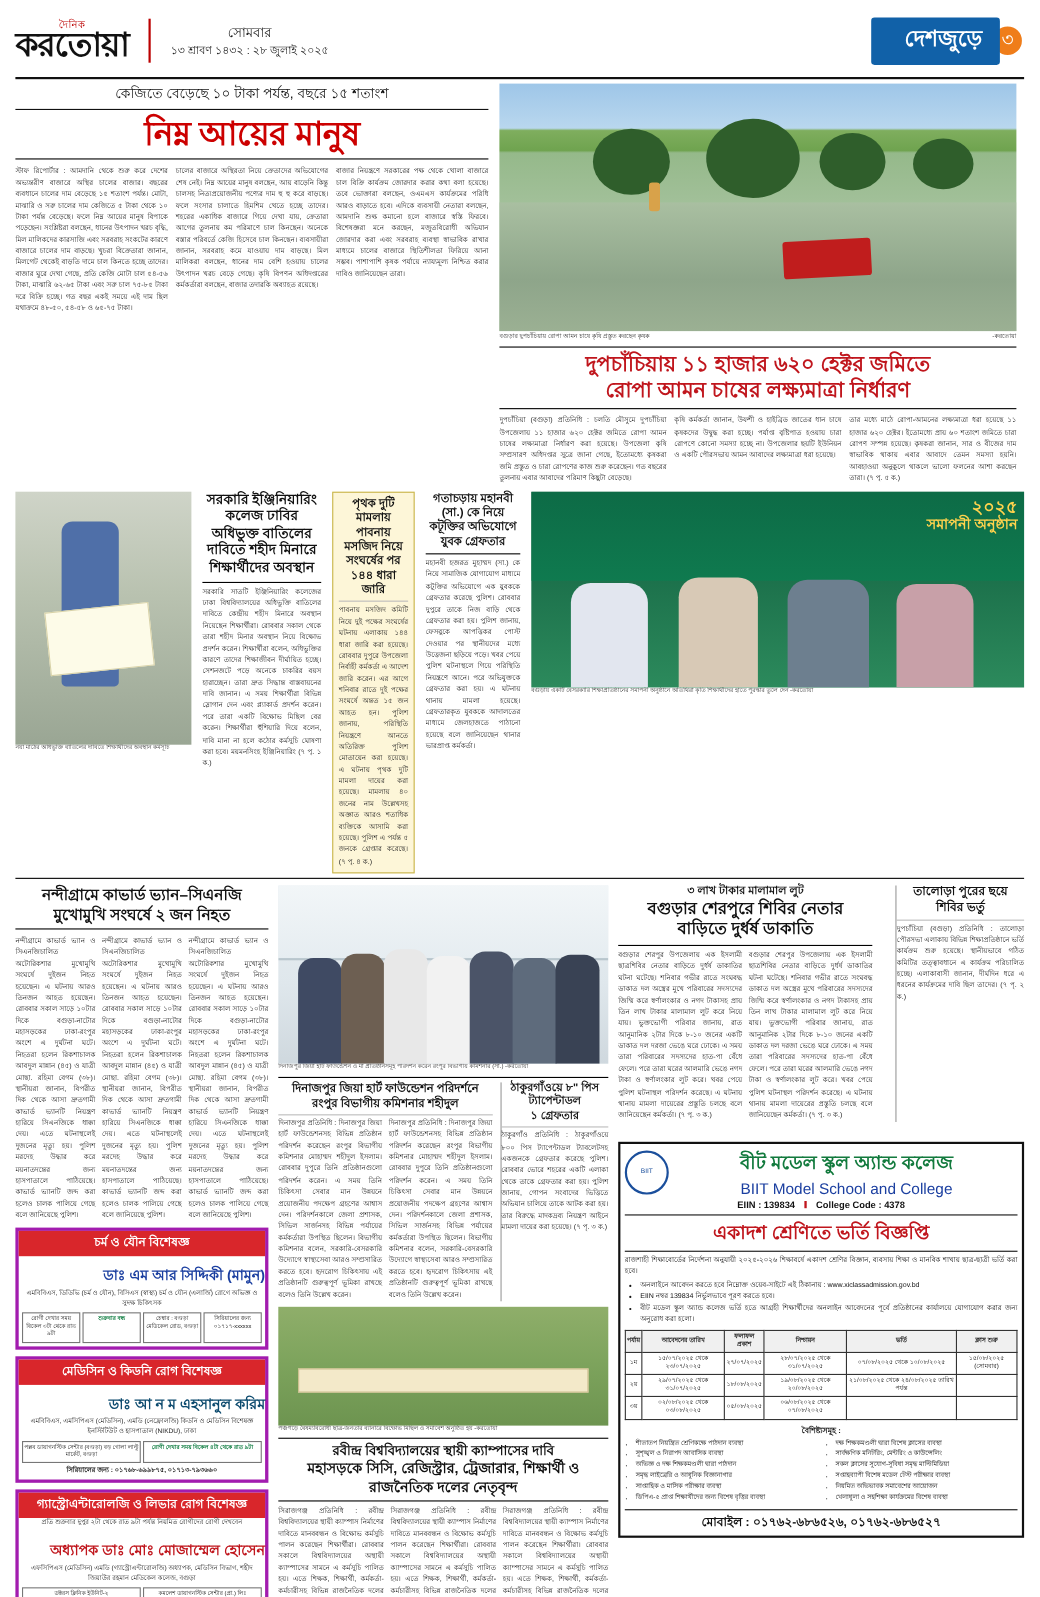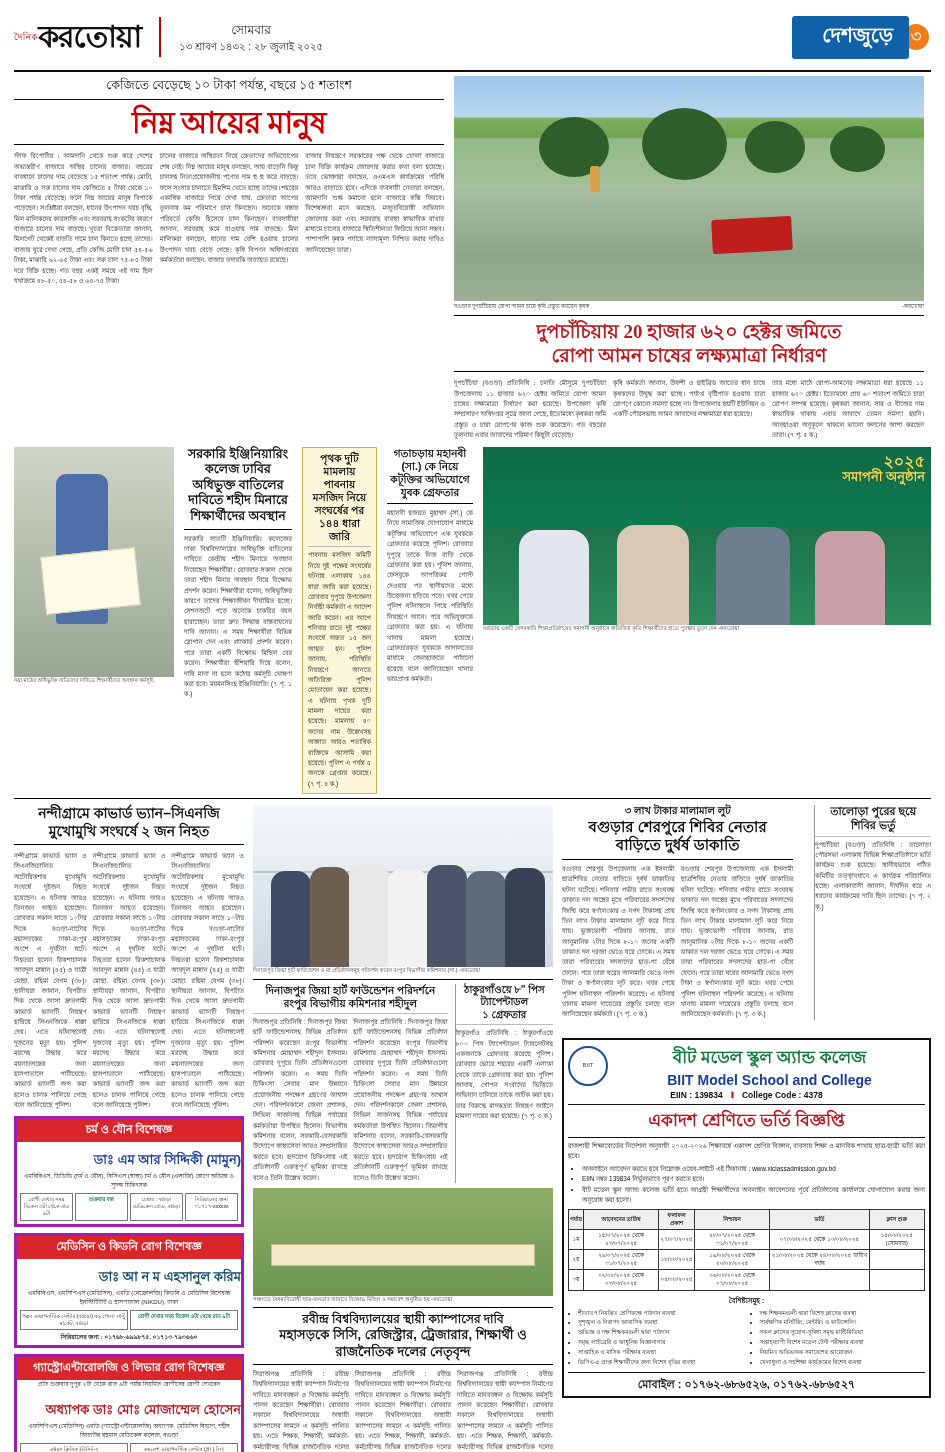--- a/index.html
+++ b/index.html
@@ -34,21 +34,21 @@
   }
   .logo-block { display: flex; align-items: center; gap: 8px; }
   .logo-top {
     font-size: 9px; color: #b00; letter-spacing: .5px; line-height: 1;
     text-align: center;
   }
   .logo-main {
     font-size: 30px; font-weight: bold; letter-spacing: -1px;
     color: #111; line-height: 1;
   }
-  .logo-col { display: flex; flex-direction: row; align-items: center; }
+  .logo-col { display: flex; flex-direction: column; align-items: center; }
   .logo-rule { width: 2px; height: 40px; background: #b00; margin: 0 10px; }
   .date-block {
     font-size: 10px; line-height: 1.5; color: #222; text-align: center;
   }
   .date-day { font-weight: normal; font-size: 12px; }
   .brand-right {
     margin-left: auto; display: flex; align-items: center; gap: 6px;
   }
   .brand-pill {
     background: #1161a8; color: #fff; font-size: 20px; font-weight: bold;
@@ -84,21 +84,21 @@
   }
   .photo {
     width: 100%; background: #cfd8c8; position: relative; overflow: hidden;
   }
   .caption {
     font-size: 5.6px; color: #333; line-height: 1.4; padding-top: 2px;
     text-align: justify;
   }
 
   
-  .top-wrap { display: flex; gap: 10px; font-family: Liberation Serif, serif; }
+  .top-wrap { display: flex; gap: 10px; }
   .top-left { width: 430px; }
   .top-right { width: 470px; }
 
   .cols3 { display: flex; gap: 7px; margin-top: 6px; }
   .cols3 > div { flex: 1; }
 
   
   .ph-field {
     height: 225px;
     background:
@@ -209,21 +209,21 @@
   .biit-logo {
     width: 40px; height: 40px; border-radius: 50%; border: 2px solid #1b4f9c;
     display: flex; align-items: center; justify-content: center;
     font-size: 6px; color: #1b4f9c; text-align: center; line-height: 1.1;
     flex: 0 0 40px;
   }
   .biit-name-bn {
     color: #127a3d; font-weight: bold; font-size: 17px; text-align: center;
   }
   .biit-name-en {
-    color: #1b3fa0; font-weight: bold; font-size: 14px; text-align: center;
+    color: #1b3fa0; font-weight: normal; font-size: 14px; text-align: center;
   }
   .biit-eiin {
     text-align: center; font-size: 8.5px; font-weight: bold; margin-top: 2px;
   }
   .biit-title {
     background: #fff; color: #c0161d; font-weight: bold; font-size: 17px;
     text-align: center; border-top: 1px solid #111; border-bottom: 1px solid #111;
     margin: 3px 0; padding: 2px 0;
   }
   .biit-body { font-size: 6.4px; line-height: 1.6; text-align: justify; }
@@ -291,21 +291,21 @@
         <div class="tree" style="left:62%;top:20%;width:60px;height:52px;"></div>
         <div class="tree" style="left:80%;top:22%;width:55px;height:46px;"></div>
         <div class="man"></div>
         <div class="tiller"></div>
       </div>
       <div class="caption">
         <span>বগুড়ার দুপচাঁচিয়ায় রোপা আমন চাষে কৃষি প্রস্তুত করছেন কৃষক</span>
         <span style="float:right">-করতোয়া</span>
       </div>
       <div class="rule"></div>
-      <div class="hl" style="font-size:19px;color:#c0161d;">দুপচাঁচিয়ায় 20 হাজার ৬২০ হেক্টর জমিতে</div>
+      <div class="hl" style="font-size:19px;color:#c0161d;">দুপচাঁচিয়ায় ১১ হাজার ৬২০ হেক্টর জমিতে</div>
       <div class="hl" style="font-size:19px;color:#c0161d;">রোপা আমন চাষের লক্ষ্যমাত্রা নির্ধারণ</div>
       <div class="rule"></div>
       <div class="cols3">
         <div class="body-text">দুপচাঁচিয়া (বগুড়া) প্রতিনিধি : চলতি মৌসুমে দুপচাঁচিয়া উপজেলায় ১১ হাজার ৬২০ হেক্টর জমিতে রোপা আমন চাষের লক্ষ্যমাত্রা নির্ধারণ করা হয়েছে। উপজেলা কৃষি সম্প্রসারণ অধিদপ্তর সূত্রে জানা গেছে, ইতোমধ্যে কৃষকরা জমি প্রস্তুত ও চারা রোপণের কাজ শুরু করেছেন। গত বছরের তুলনায় এবার আবাদের পরিমাণ কিছুটা বেড়েছে।</div>
         <div class="body-text">কৃষি কর্মকর্তা জানান, উফশী ও হাইব্রিড জাতের ধান চাষে কৃষকদের উদ্বুদ্ধ করা হচ্ছে। পর্যাপ্ত বৃষ্টিপাত হওয়ায় চারা রোপণে কোনো সমস্যা হচ্ছে না। উপজেলার ছয়টি ইউনিয়ন ও একটি পৌরসভায় আমন আবাদের লক্ষ্যমাত্রা ধরা হয়েছে।</div>
         <div class="body-text">তার মধ্যে মাঠে রোপা-আমনের লক্ষ্যমাত্রা ধরা হয়েছে ১১ হাজার ৬২০ হেক্টর। ইতোমধ্যে প্রায় ৬০ শতাংশ জমিতে চারা রোপণ সম্পন্ন হয়েছে। কৃষকরা জানান, সার ও বীজের দাম স্বাভাবিক থাকায় এবার আবাদে তেমন সমস্যা হয়নি। আবহাওয়া অনুকূলে থাকলে ভালো ফলনের আশা করছেন তারা। (৭ পৃ. ৫ ক.)</div>
       </div>
     </div>
   </div>
 

